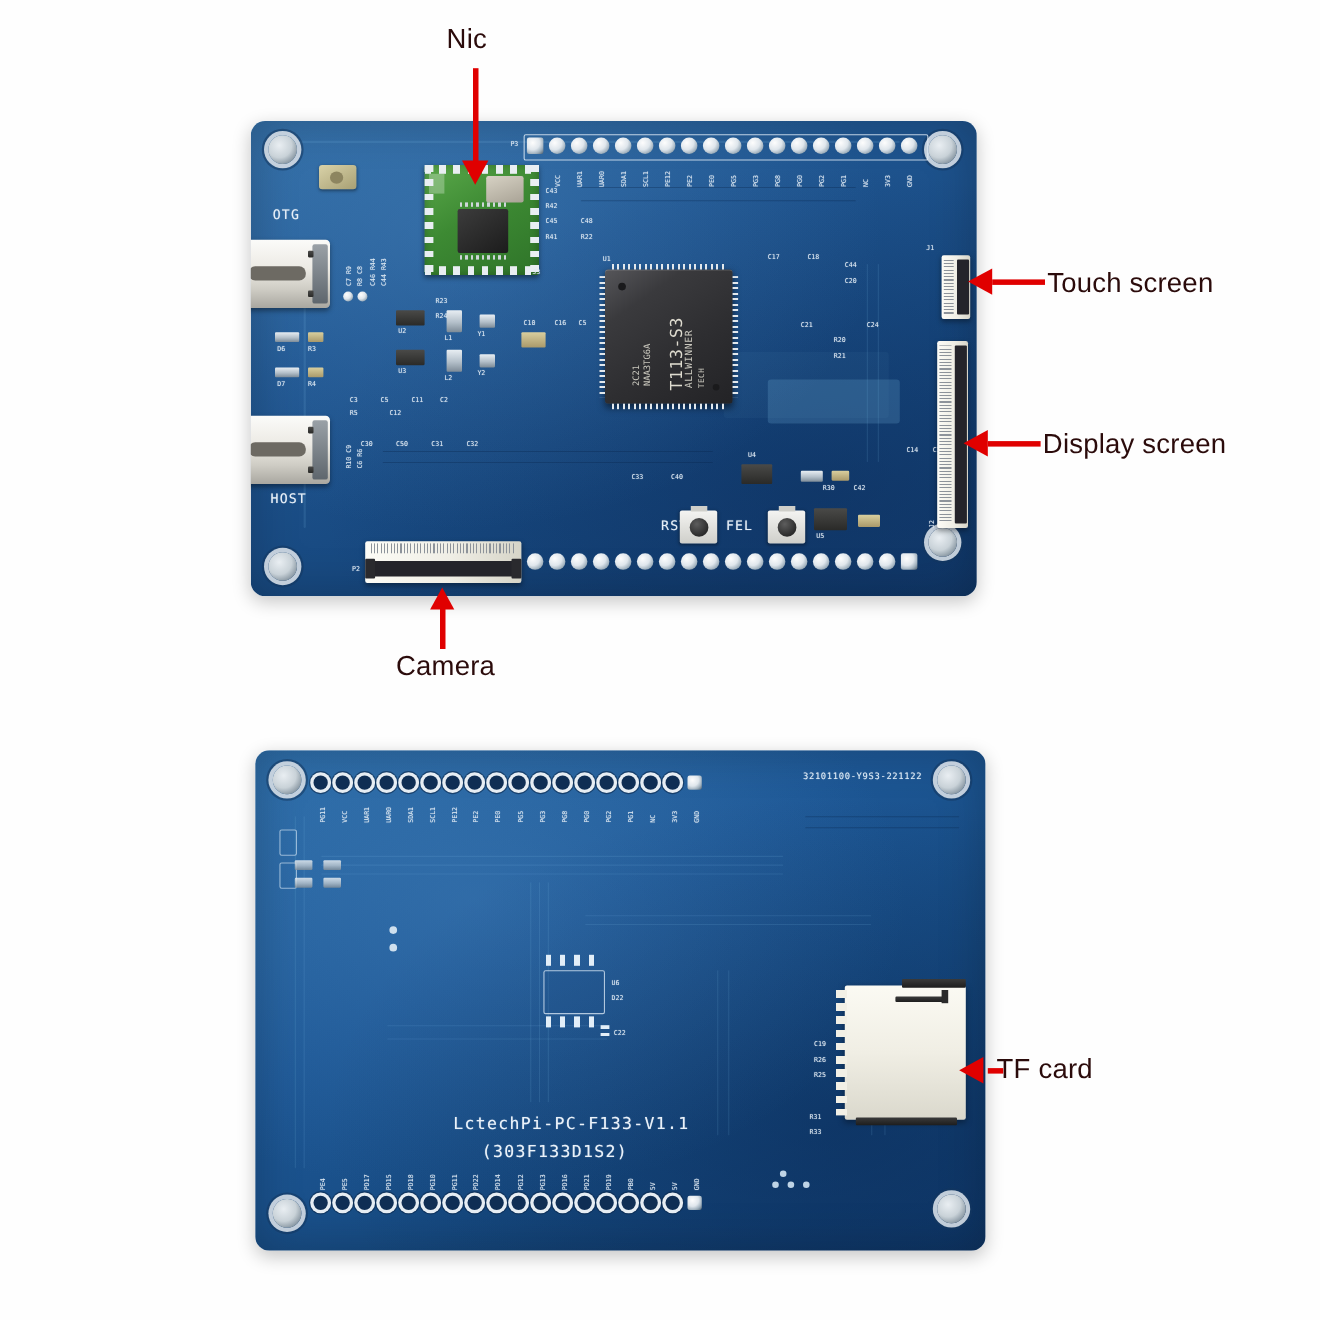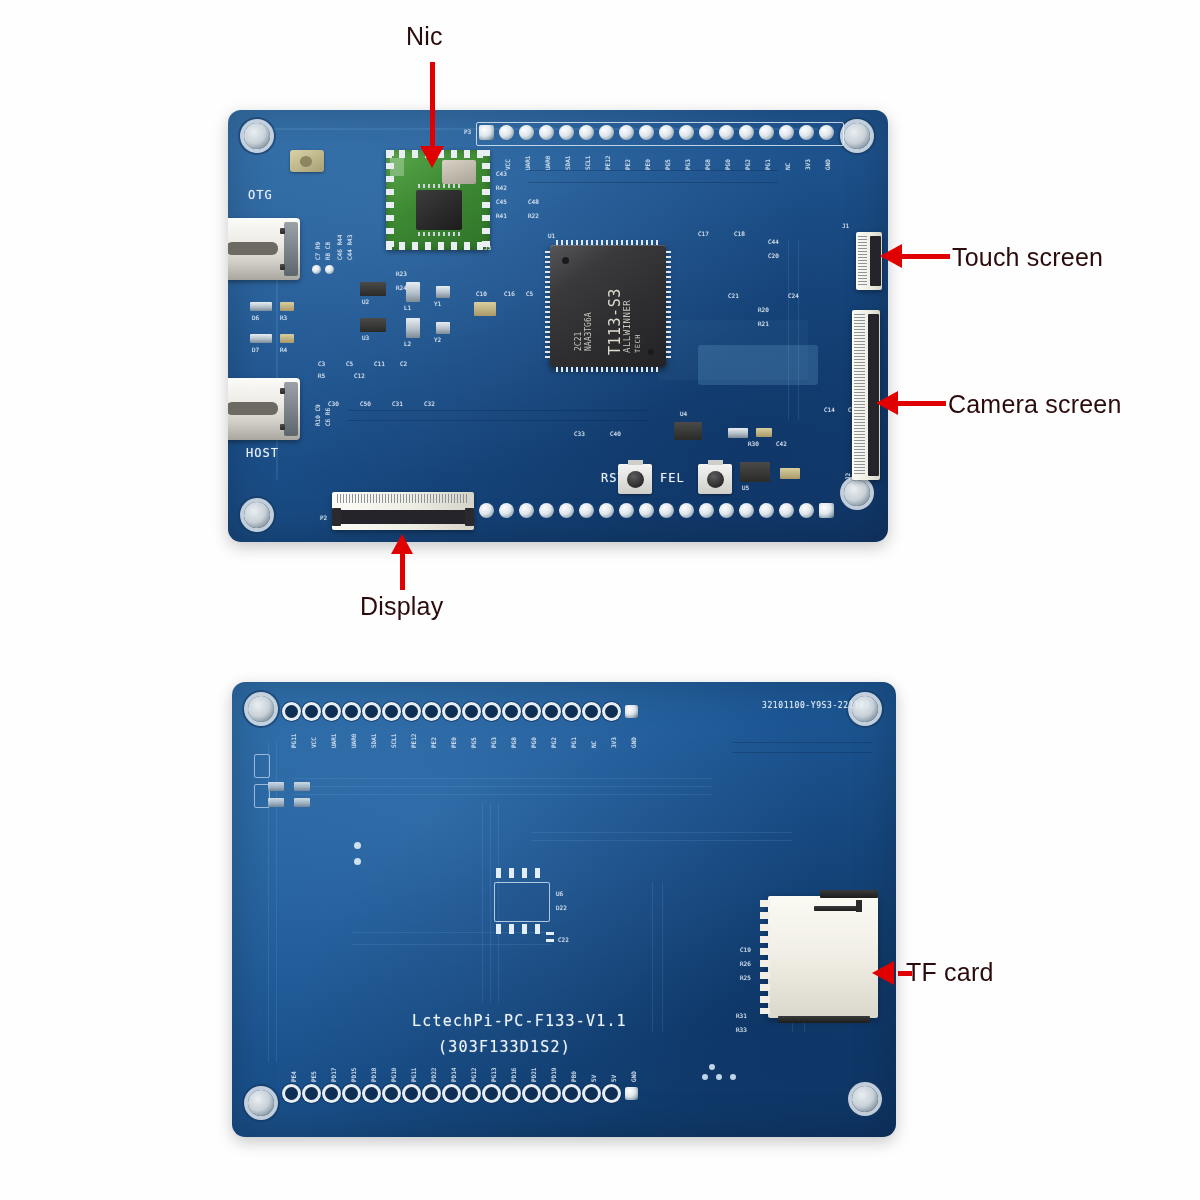--- a/index.html
+++ b/index.html
@@ -40,21 +40,21 @@
 
   
   .trace{position:absolute;background:rgba(120,180,225,.16);border-radius:3px;}
   .trace.d{background:rgba(8,32,70,.30);}
   .silk{position:absolute;color:#dbe7f2;font-size:6px;line-height:7px;
         font-family:"DejaVu Sans Mono",monospace;white-space:nowrap;
         text-shadow:0 0 1px rgba(255,255,255,.5);}
   .silk.rot{transform:rotate(-90deg);transform-origin:0 0;}
   .silk.big{font-size:15px;letter-spacing:1.2px;color:#eaf2fa;}
   .silk.mid{font-size:12px;letter-spacing:1px;color:#e6eff8;}
-  .silk.code{font-size:8px;letter-spacing:.6px;color:#dceaf6;margin-left:32px;}
+  .silk.code{font-size:8px;letter-spacing:.6px;color:#dceaf6;}
 
   .pad{position:absolute;border-radius:50%;
        background:radial-gradient(circle at 35% 32%,#fdfdfd 0%,#dfe6ec 45%,#9fb0bd 72%,#4a5b6a 100%);}
   .padsq{position:absolute;border-radius:2px;
        background:radial-gradient(circle at 35% 32%,#fdfdfd 0%,#dfe6ec 45%,#9fb0bd 72%,#4a5b6a 100%);}
   .padring{position:absolute;border-radius:50%;background:#0f2e54;
        box-shadow:0 0 0 3px #e6edf3, 0 0 0 4px rgba(12,40,75,.6);}
 
   .smd{position:absolute;border-radius:1px;
        background:linear-gradient(180deg,#e8eef3,#b4c0ca 55%,#7d8b97);}
@@ -362,25 +362,25 @@
   </div>
 
   <div class="lbl" style="left:406px;top:22px;">Nic</div>
   <div class="arrow-line" style="left:430px;top:62px;width:5px;height:90px;"></div>
   <div class="arrow-head ah-down" style="left:420px;top:146px;"></div>
 
   <div class="lbl" style="left:952px;top:243px;">Touch screen</div>
   <div class="arrow-line" style="left:902px;top:254px;width:48px;height:5px;"></div>
   <div class="arrow-head ah-left" style="left:880px;top:244px;"></div>
 
-  <div class="lbl" style="left:948px;top:390px;">Camera screen</div>
+  <div class="lbl" style="left:948px;top:390px;">Display screen</div>
   <div class="arrow-line" style="left:898px;top:401px;width:48px;height:5px;"></div>
   <div class="arrow-head ah-left" style="left:876px;top:391px;"></div>
 
-  <div class="lbl" style="left:360px;top:592px;">Display</div>
+  <div class="lbl" style="left:360px;top:592px;">Camera</div>
   <div class="arrow-line" style="left:400px;top:552px;width:5px;height:38px;"></div>
   <div class="arrow-head ah-up" style="left:391px;top:534px;"></div>
 
   <div class="pcb back" style="left:232px;top:682px;width:664px;height:455px;">
 
     <div class="trace" style="left:36px;top:60px;width:1px;height:320px;"></div>
     <div class="trace" style="left:44px;top:60px;width:1px;height:320px;"></div>
     <div class="trace" style="left:60px;top:96px;width:420px;height:1px;"></div>
     <div class="trace" style="left:60px;top:104px;width:420px;height:1px;"></div>
     <div class="trace" style="left:60px;top:112px;width:420px;height:1px;"></div>

